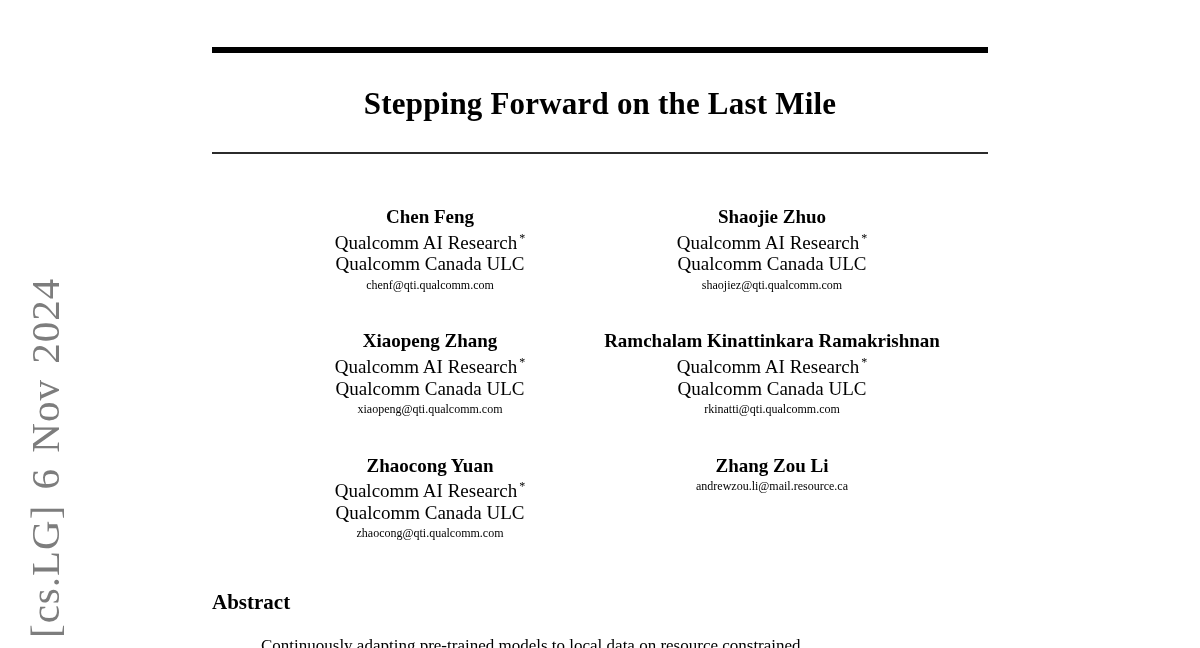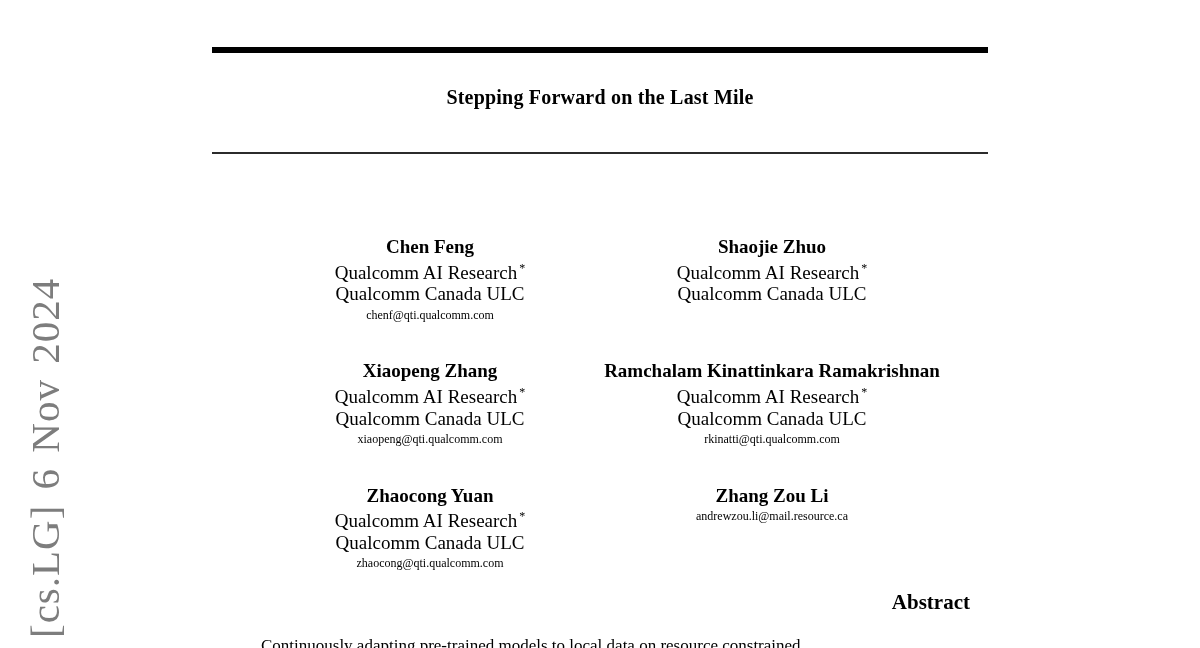--- a/index.html
+++ b/index.html
@@ -46,34 +46,33 @@
     height: 2px;
     background: #2b2b2b;
   }
   .title {
     position: absolute;
     left: 212px;
     top: 86px;
     width: 776px;
     margin: 0;
     text-align: center;
-    font-size: 20px;
+    font-size: 31px;
     font-weight: bold;
     letter-spacing: 0.2px;
     white-space: nowrap;
   }
   .authors {
     position: absolute;
     left: 259px;
     top: 206px;
     width: 684px;
     display: grid;
     grid-template-columns: 1fr 1fr;
     row-gap: 34px;
-    margin-top: 30px;
   }
   .author-block {
     text-align: center;
     font-size: 19px;
     line-height: 21.5px;
   }
   .author-name {
     font-weight: bold;
     white-space: nowrap;
   }
@@ -85,25 +84,25 @@
     font-size: 12px;
     margin-left: 2px;
   }
   .author-email {
     font-family: Liberation Serif, serif;
     font-size: 12px;
     white-space: nowrap;
   }
   .abstract-heading {
     position: absolute;
-    left: 194px;
+    left: 212px;
     top: 590px;
     width: 776px;
     margin: 0;
-    text-align: right;
+    text-align: left;
     font-size: 21px;
     font-weight: bold;
   }
   .abstract-text {
     position: absolute;
     left: 261px;
     top: 636px;
     width: 682px;
     margin: 0;
     font-size: 17px;
@@ -128,20 +127,21 @@
       <div class="author-block">
         <div class="author-name">Chen Feng</div>
         <div class="author-affil"><span>Qualcomm AI Research</span><sup>*</sup></div>
         <div class="author-affil">Qualcomm Canada ULC</div>
         <div class="author-email">chenf@qti.qualcomm.com</div>
       </div>
       <div class="author-block">
         <div class="author-name">Shaojie Zhuo</div>
         <div class="author-affil"><span>Qualcomm AI Research</span><sup>*</sup></div>
         <div class="author-affil">Qualcomm Canada ULC</div>
+        <div class="author-email">shaojiez@qti.qualcomm.com</div>
       </div>
       <div class="author-block">
         <div class="author-name">Xiaopeng Zhang</div>
         <div class="author-affil"><span>Qualcomm AI Research</span><sup>*</sup></div>
         <div class="author-affil">Qualcomm Canada ULC</div>
         <div class="author-email">xiaopeng@qti.qualcomm.com</div>
       </div>
       <div class="author-block">
         <div class="author-name">Ramchalam Kinattinkara Ramakrishnan</div>
         <div class="author-affil"><span>Qualcomm AI Research</span><sup>*</sup></div>

